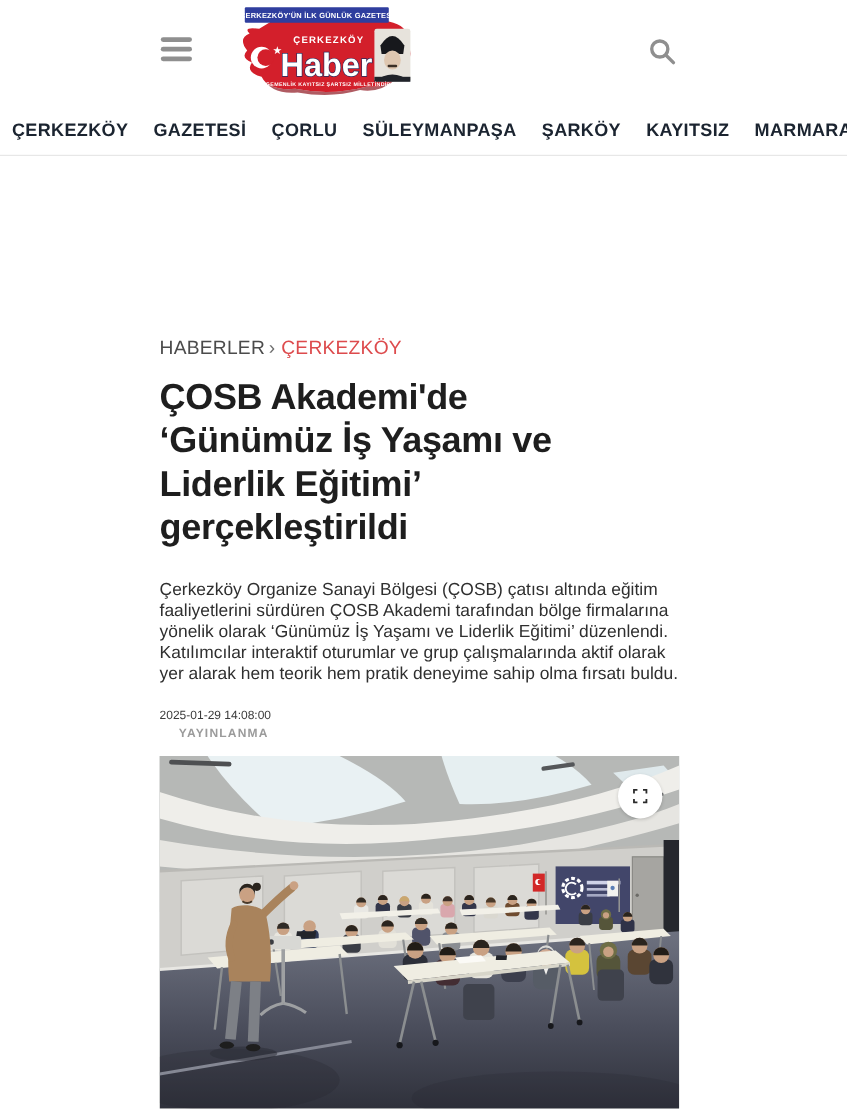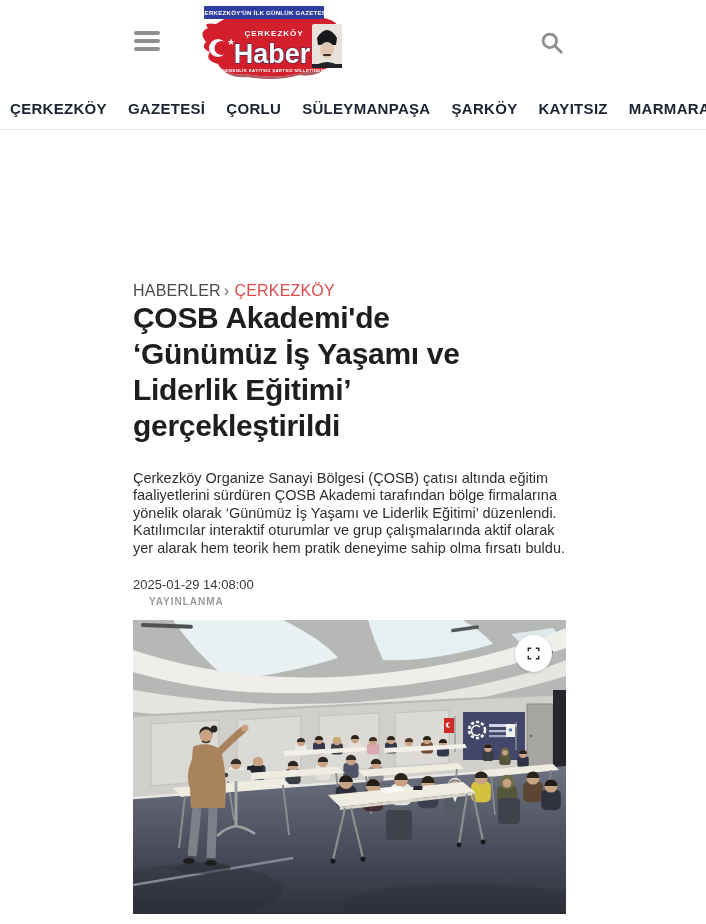--- a/index.html
+++ b/index.html
@@ -23,26 +23,26 @@
               border-bottom:1px solid #e7e7e7; }
   .main-nav a { font-size:15px; font-weight:700; letter-spacing:.3px;
                 color:#1b2430; text-decoration:none; }
 
   
   main { width:433px; margin-left:133px; }
   .breadcrumb { margin-top:152px; font-size:16px; color:#4b4b4b; letter-spacing:.2px; }
   .breadcrumb a { color:#4b4b4b; text-decoration:none; }
   .breadcrumb .sep { margin:0 5px 0 3px; color:#6b6b6b; }
   .breadcrumb a.cat { color:#dd4b4d; }
-  h1.article-title { width:392px; font-size:30px; line-height:36px;
+  h1.article-title { margin-top:14px; width:392px; font-size:30px; line-height:36px;
                      font-weight:700; color:#1e1e1e; letter-spacing:-.3px; }
   .article-summary { margin-top:26px; width:433px; font-size:14.5px; line-height:17.4px;
                      font-weight:400; color:#2f2f2f; }
   .meta { margin-top:20px; }
-  .meta .date { font-size:13px; color:#3a3a3a; }
+  .meta .date { font-size:10px; color:#3a3a3a; }
   .meta .plabel { margin:4px 0 0 16px; font-size:10px; letter-spacing:1px; color:#9b9b9b;font-weight:bold; }
 
   
   figure.article-image { position:relative; margin-top:13px; width:433px; height:294px;
                          overflow:hidden; background:#b6b8b6; }
   .fullscreen-btn { position:absolute; top:15px; right:14px; width:37px; height:37px;
                     border-radius:50%; background:#fff; border:none; cursor:pointer;
                     display:flex; align-items:center; justify-content:center;
                     box-shadow:0 1px 3px rgba(0,0,0,.18); }
 </style>

